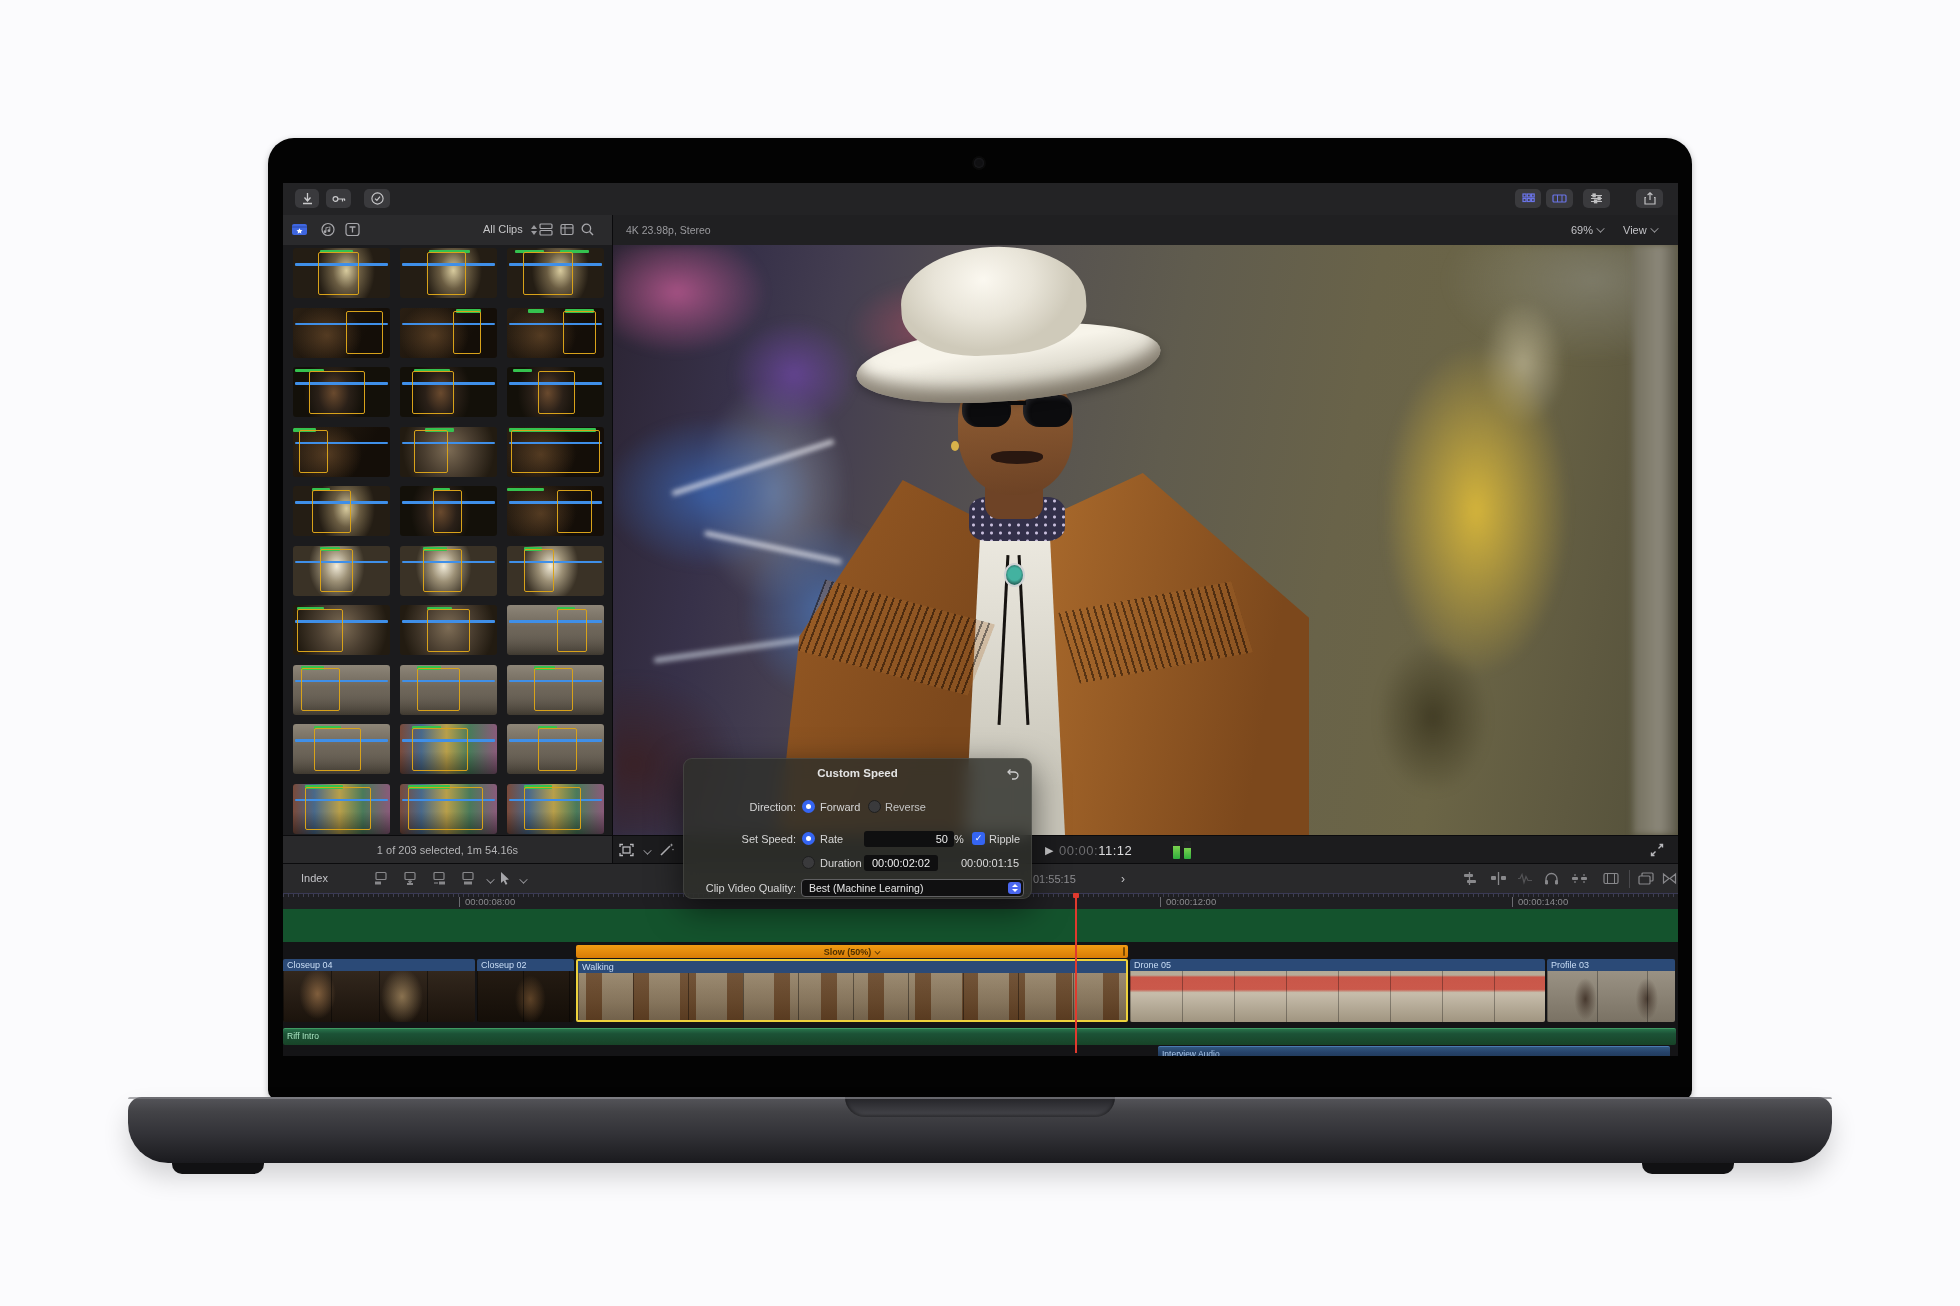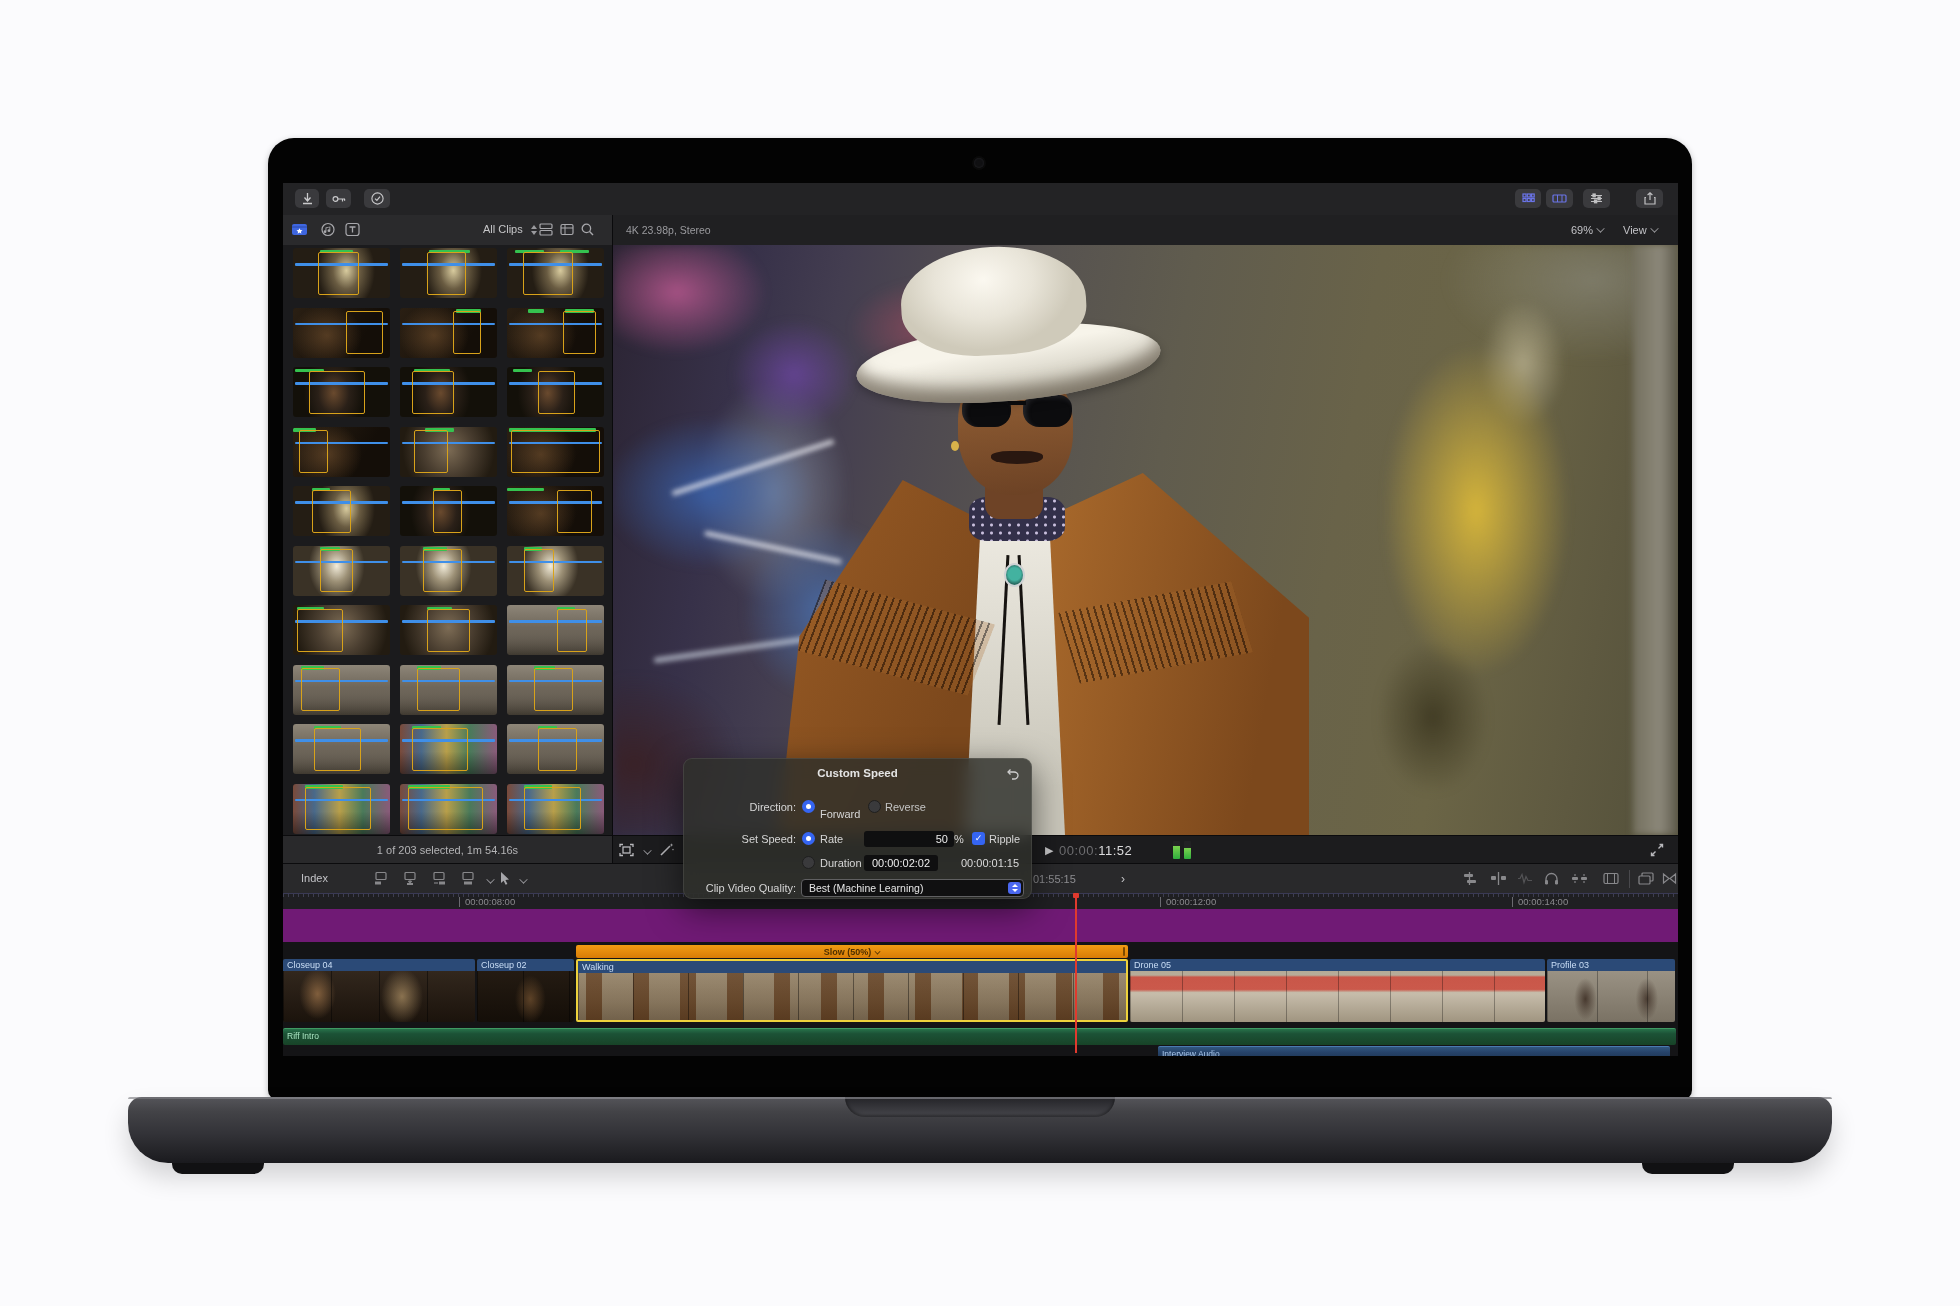--- a/index.html
+++ b/index.html
@@ -13,21 +13,21 @@
   .foot{position:absolute;top:1150px;width:92px;height:24px;border-radius:10px;background:#141416;}
   .foot.left{left:172px}.foot.right{left:1642px}
   .base{position:absolute;left:128px;top:1097px;width:1704px;height:66px;
         background:linear-gradient(180deg,#55555a 0%,#434347 22%,#333338 55%,#222226 86%,#1a1a1e 100%);
         border-radius:14px 14px 40px 40px;box-shadow:0 14px 26px rgba(0,0,0,.16);}
   .base:after{content:"";position:absolute;left:0;top:0;width:100%;height:2px;border-radius:14px 14px 0 0;
         background:linear-gradient(90deg,#77777c,#9a9aa0 12%,#8a8a90 88%,#606066);opacity:.6;}
   .scoop{position:absolute;left:717px;top:0;width:270px;height:20px;border-radius:0 0 26px 26px;
         background:linear-gradient(180deg,#232327,#3c3c41 70%,#4a4a4f);box-shadow:inset 0 -2px 3px rgba(0,0,0,.4);}
   
-  .ui{position:absolute;left:15px;top:45px;width:1395px;height:873px;background:#701a75;overflow:hidden;font-size:11px;color:#c4c4c4;}
+  .ui{position:absolute;left:15px;top:45px;width:1395px;height:873px;background:#14532d;overflow:hidden;font-size:11px;color:#c4c4c4;}
   .titlebar{position:absolute;left:0;top:0;width:1395px;height:32px;background:#232325;border-bottom:1px solid #0d0d0f;}
   .tbtn{position:absolute;top:6px;height:19px;border-radius:5px;background:#3a3a3d;display:flex;align-items:center;justify-content:center;}
   .subheader{position:absolute;left:0;top:32px;width:1395px;height:30px;background:#202022;border-bottom:1px solid #0c0c0e;}
   .subheader .bpart{position:absolute;left:0;top:0;width:329px;height:30px;background:#2a2a2c;border-right:1px solid #0a0a0c;}
   .icon{display:inline-block;vertical-align:middle;}
   .chev{display:inline-block;width:6px;height:6px;border-right:1.4px solid #98989c;border-bottom:1.4px solid #98989c;
         transform:rotate(45deg) scale(.85);margin-left:4px;margin-bottom:2px;}
   .updown i{display:block;width:0;height:0;border-left:3.5px solid transparent;border-right:3.5px solid transparent;}
   .updown i.u{border-bottom:4px solid #9a9a9e;margin-bottom:2px}.updown i.d{border-top:4px solid #9a9a9e}
   
@@ -506,21 +506,21 @@
         </span>
         <span class="chev abspan" style="left:27px;top:11px;"></span>
         <span class="abspan" style="left:46px;top:6px;">
           <svg width="16" height="15" viewBox="0 0 16 15">
               <path d="M2 13 11 4" stroke="#b8b8bc" stroke-width="1.6"></path>
               <path d="M12.5 1.2l.5 1.3 1.3.5-1.3.5-.5 1.3-.5-1.3-1.3-.5 1.3-.5zM14 6.5l.3.8.8.3-.8.3-.3.8-.3-.8-.8-.3.8-.3z" fill="#b8b8bc"></path>
             </svg>
         </span>
         <span class="abspan" style="left:432px;top:8px;color:#c6c6c8;font-size:11px;">▶</span>
         <span class="abspan tc" style="left:446px;top:7px;">
-          <span class="dim">00:00</span><span class="dim">:</span><span class="cur">11:52</span>
+          <span class="dim">00:00</span><span class="dim">:</span><span class="cur">11:12</span>
         </span>
         <span class="meter" style="left:560px;">
             <i style="height:74%"></i>
           </span>
         <span class="meter" style="left:571px;">
             <i style="height:62%"></i>
           </span>
         <span class="abspan" style="left:1037px;top:7px;">
           <svg width="14" height="14" viewBox="0 0 14 14">
               <g stroke="#b8b8bc" stroke-width="1.4" fill="none">
@@ -661,21 +661,21 @@
         <div class="ptitle">Custom Speed</div>
         <span class="abspan" style="right:12px;top:9px;">
           <svg width="13" height="12" viewBox="0 0 13 12">
               <path d="M4.5 1.5 2 4l2.5 2.5" stroke="#cfcfcf" stroke-width="1.3" fill="none"></path>
               <path d="M2 4h6a4 3.5 0 0 1 0 7H6" stroke="#cfcfcf" stroke-width="1.3" fill="none"></path>
             </svg>
         </span>
         <div class="prow" style="top:41px;">
           <span class="plabel">Direction:</span>
           <span class="radio on" style="left:118px;top:0;"></span>
-          <span class="ptext" style="left:136px;margin-top:7px;">Forward</span>
+          <span class="ptext" style="left:136px;">Forward</span>
           <span class="radio" style="left:184px;top:0;"></span>
           <span class="ptext" style="left:201px;color:#c4c4c4;">Reverse</span>
         </div>
         <div class="prow" style="top:73px;">
           <span class="plabel">Set Speed:</span>
           <span class="radio on" style="left:118px;top:0;"></span>
           <span class="ptext" style="left:136px;">Rate</span>
           <span class="pfield" style="left:180px;width:90px;justify-content:flex-end;padding-right:6px;">
             <span>50</span>
           </span>

